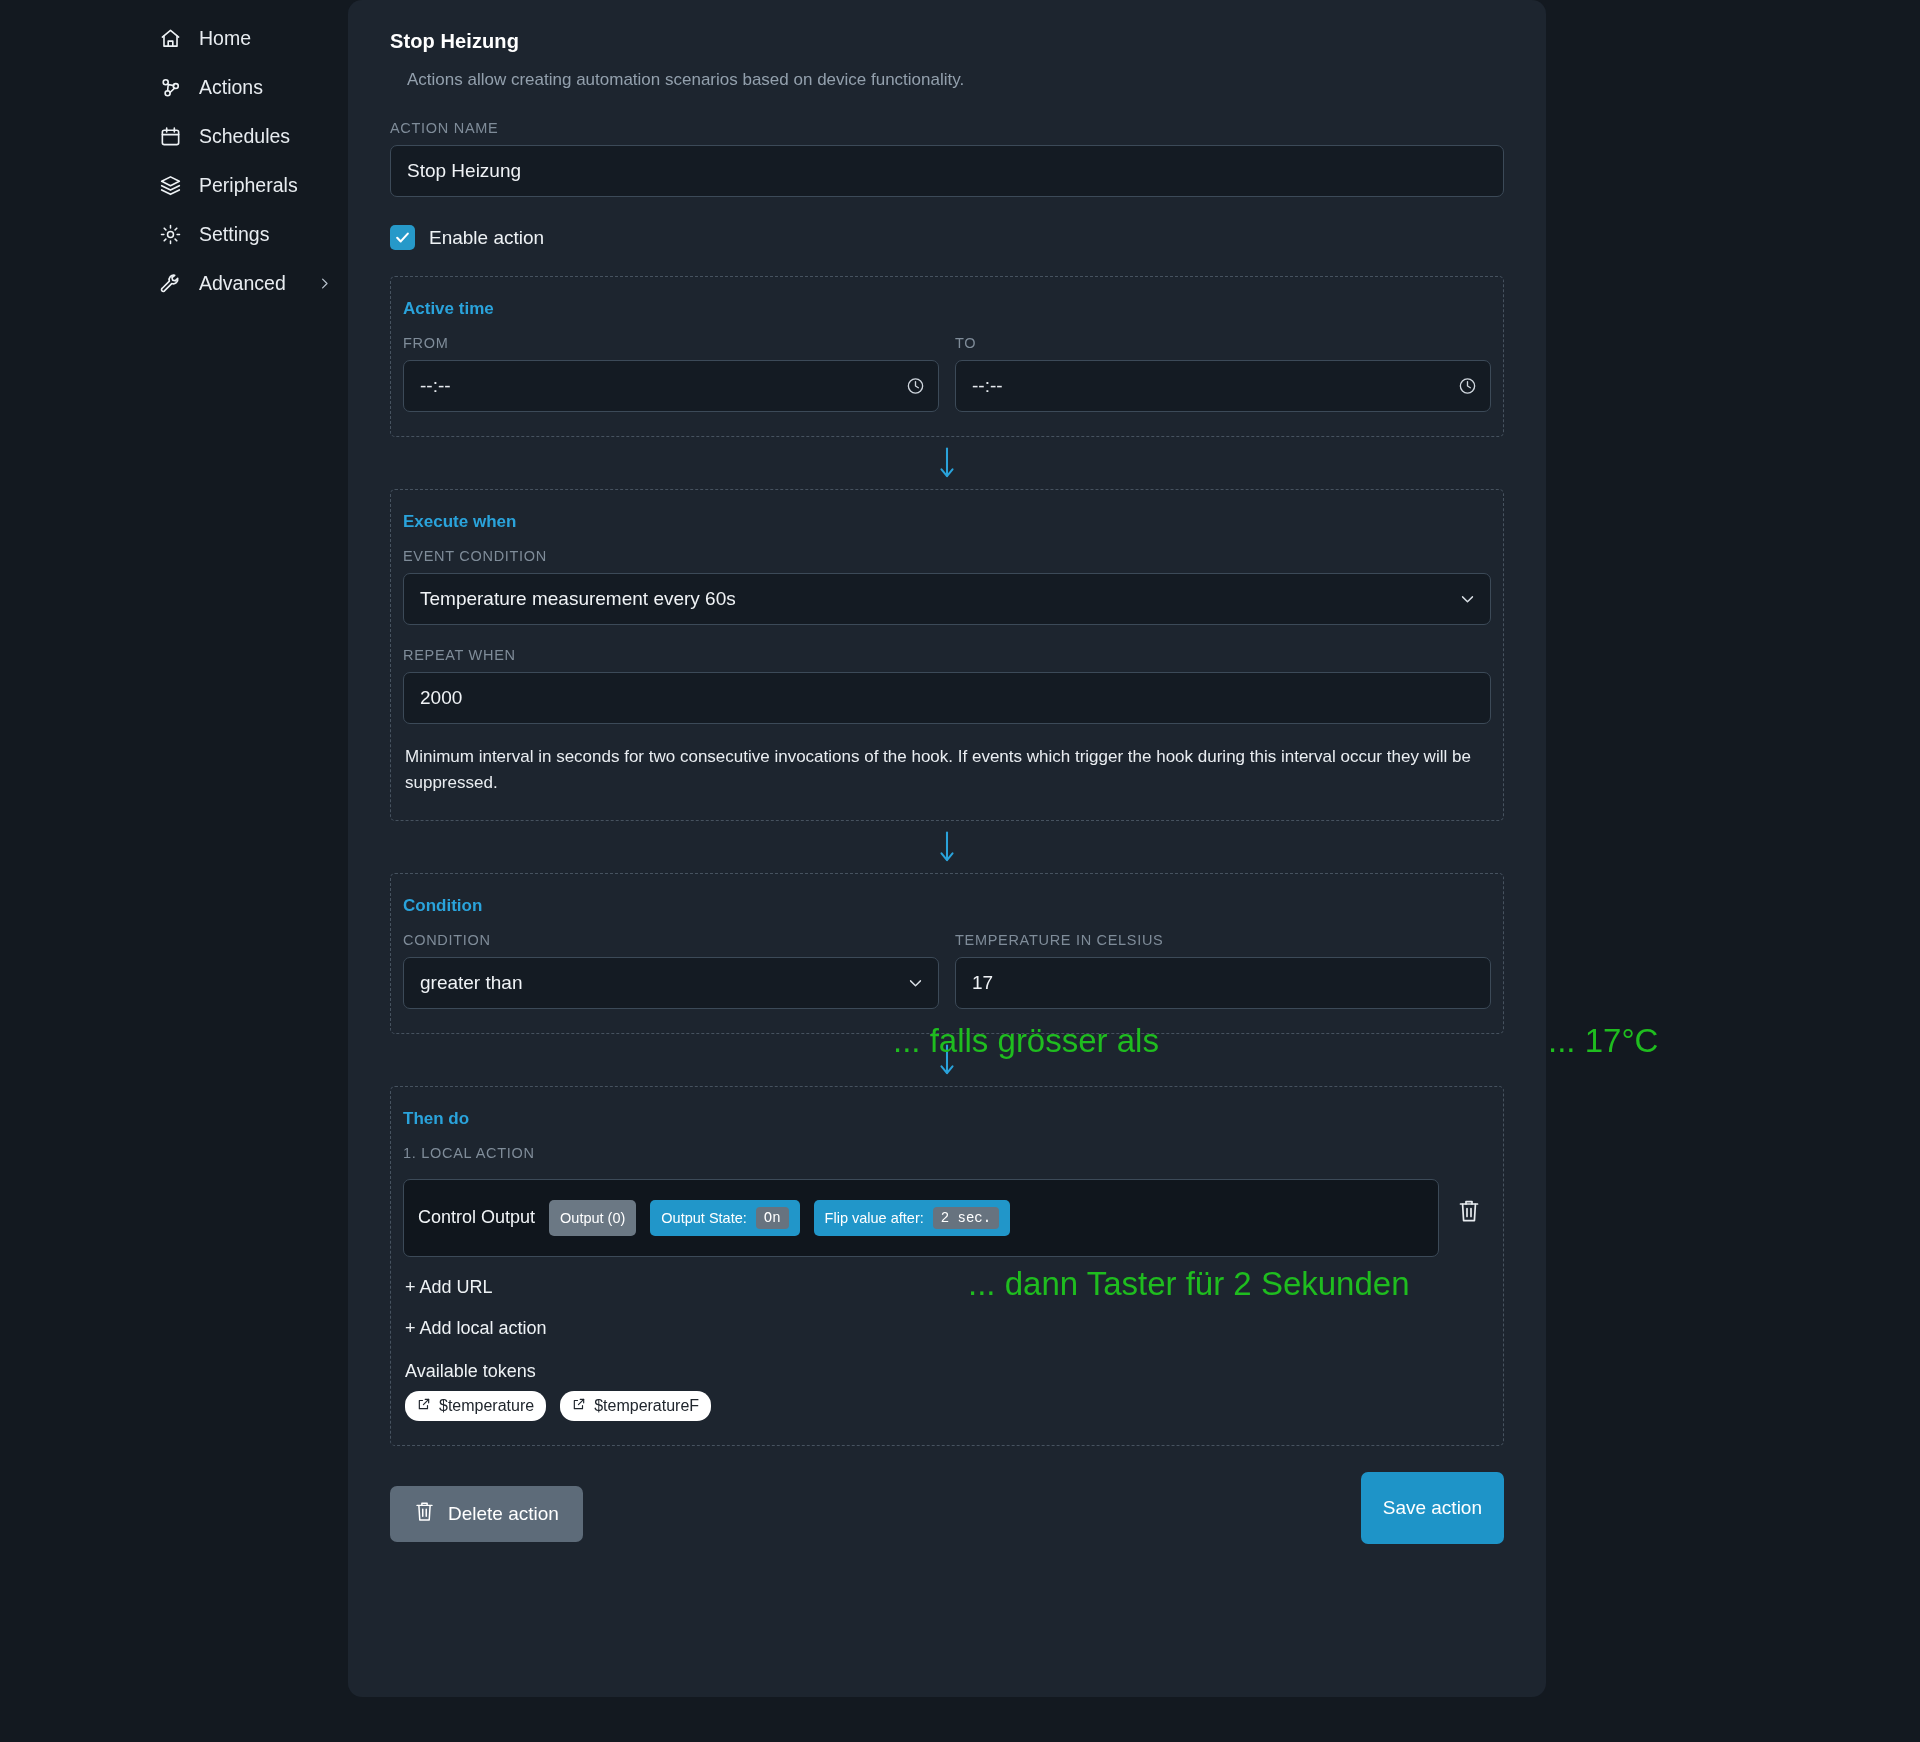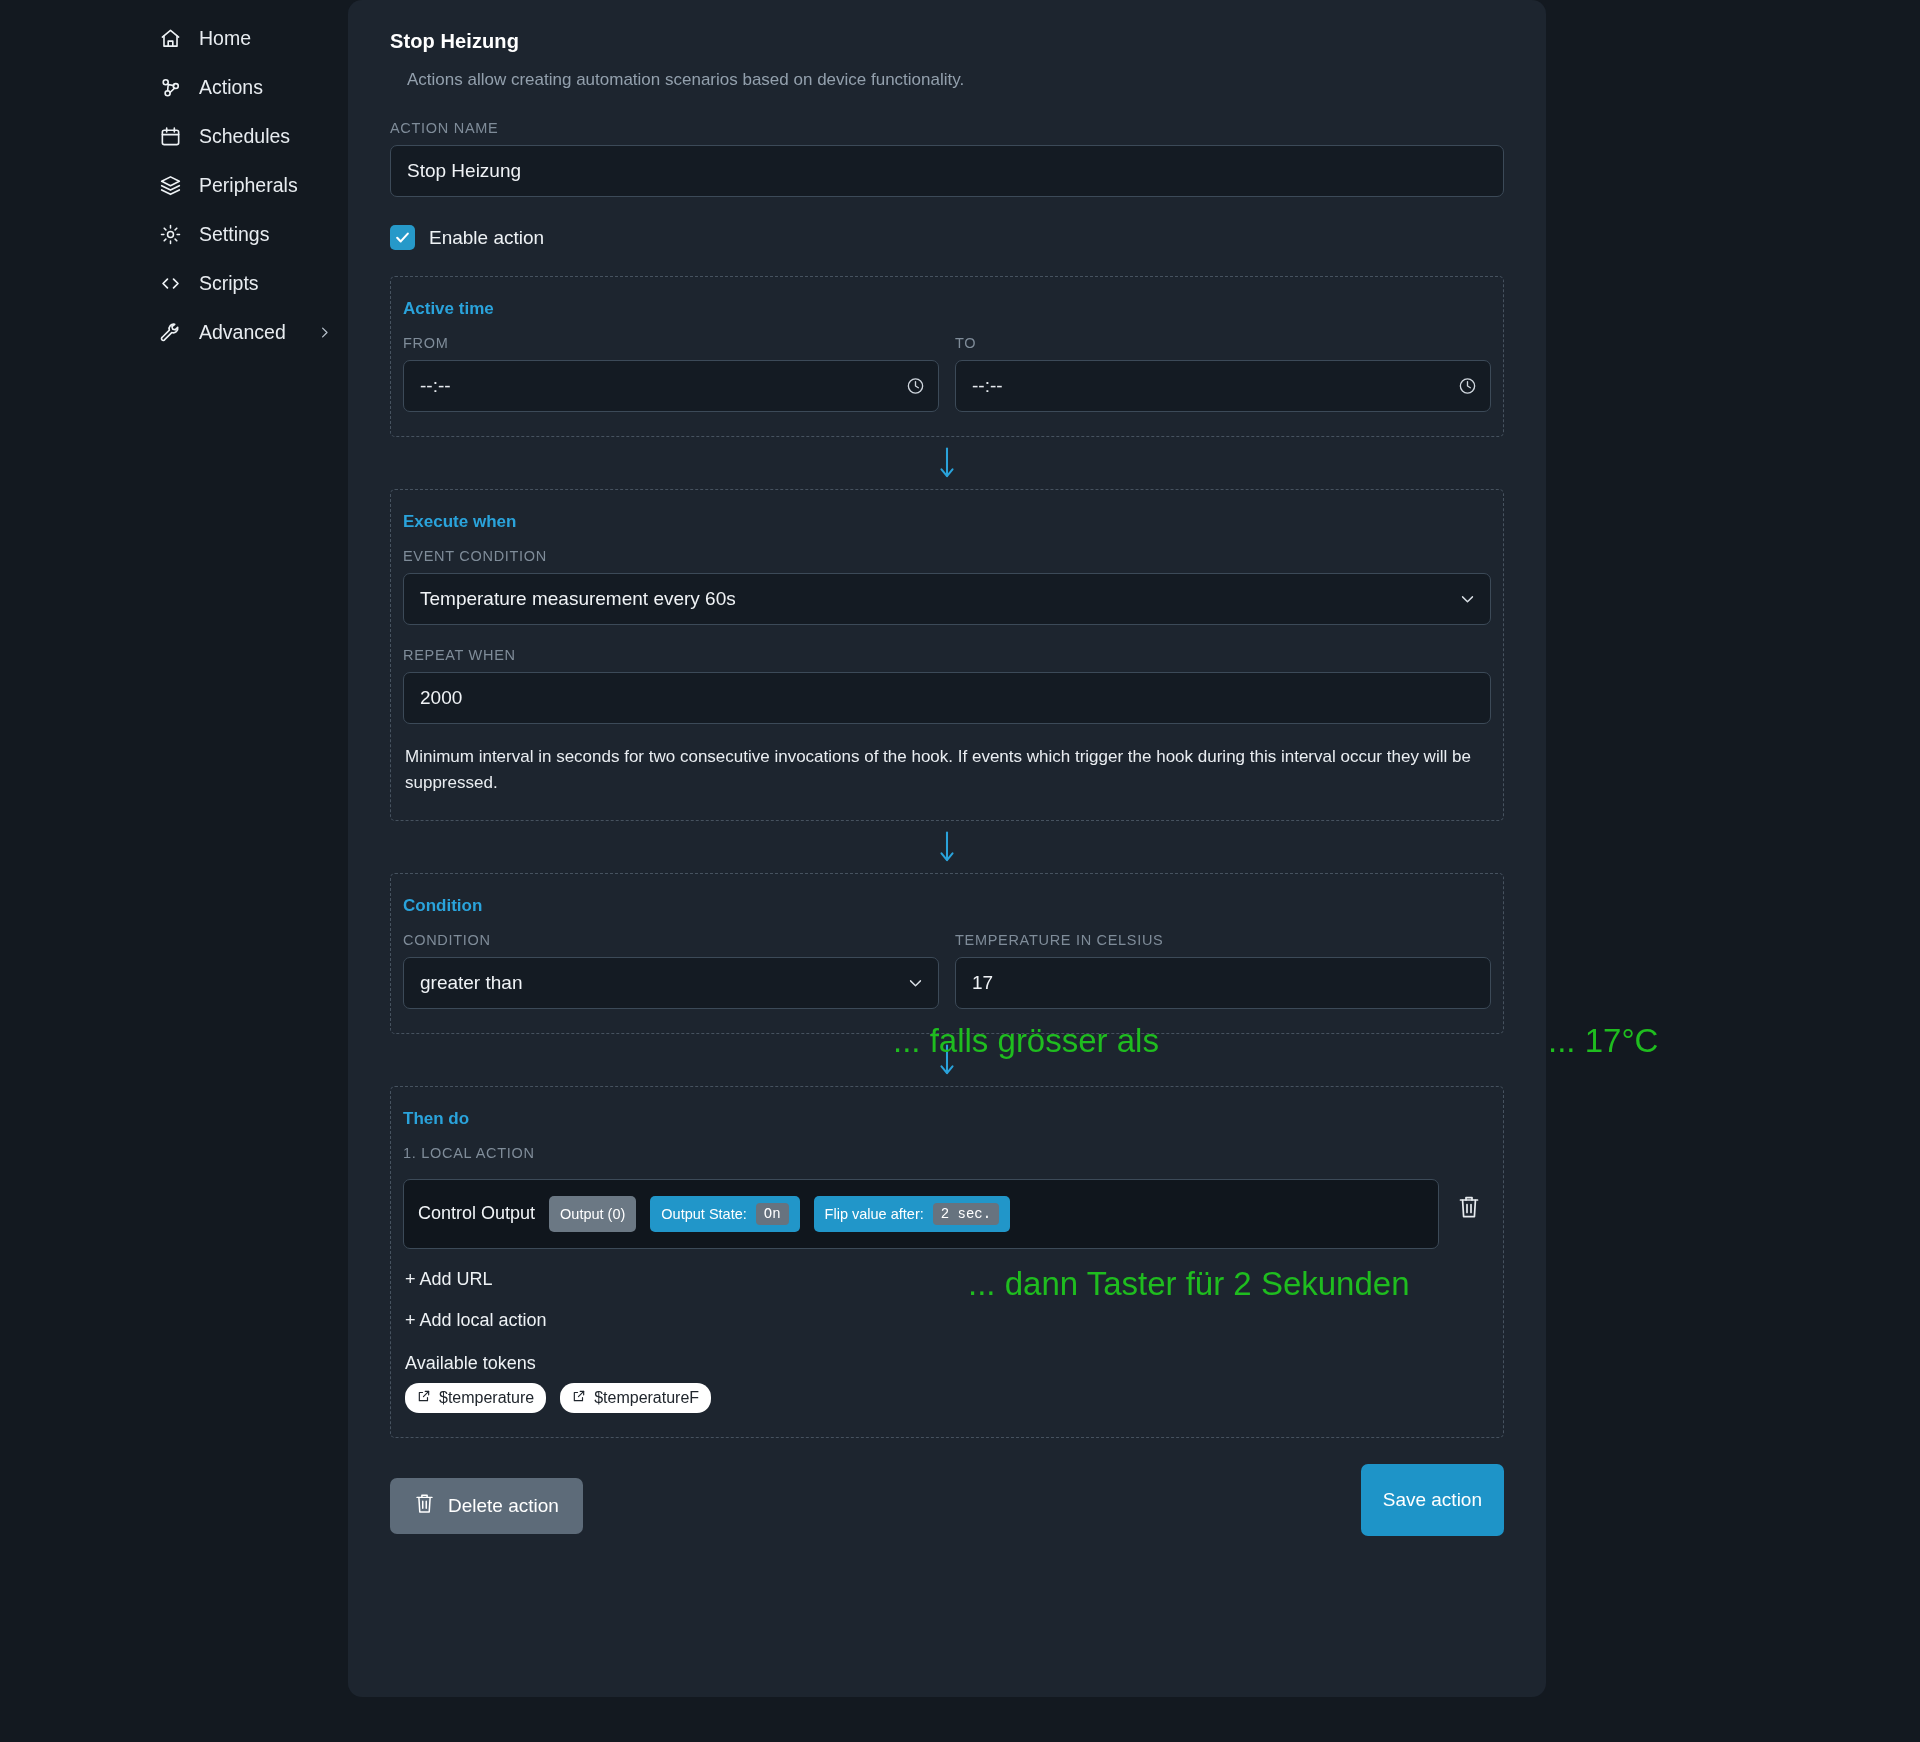--- a/index.html
+++ b/index.html
@@ -140,21 +140,21 @@
     line-height: 1.52;
     margin-top: 20px;
     padding: 0 2px;
   }
 
   .localaction-box {
     margin-top: 9px;
     background: #10161d;
     border: 1px solid #3c4a58;
     border-radius: 7px;
-    height: 70px;
+    height: 78px;
     display: flex;
     align-items: center;
     padding: 0 14px;
     gap: 10px;
     flex: 1;
   }
   .la-row { display: flex; align-items: center; gap: 14px; }
   .la-label { font-size: 18px; color: #f2f5f8; }
   .chip {
     display: inline-flex; align-items: center; gap: 9px;
@@ -289,28 +289,20 @@
     <div class="nav-item">
       <span class="ico">
         <svg viewBox="0 0 24 24" fill="none" stroke="#eef2f5" stroke-width="1.6" stroke-linecap="round" stroke-linejoin="round">
           <circle cx="12" cy="12" r="3.1"></circle>
           <path d="M12 2.6v2.5M12 18.9v2.5M21.4 12h-2.5M5.1 12H2.6M18.6 5.4l-1.8 1.8M7.2 16.8l-1.8 1.8M18.6 18.6l-1.8-1.8M7.2 7.2 5.4 5.4"></path>
         </svg>
       </span>
       <span>Settings</span>
     </div>
 
-    <div class="nav-item">
-      <span class="ico">
-        <svg viewBox="0 0 24 24" fill="none" stroke="#eef2f5" stroke-width="1.8" stroke-linecap="round" stroke-linejoin="round">
-          <path d="M8.8 7.5 4.2 12l4.6 4.5M15.2 7.5 19.8 12l-4.6 4.5"></path>
-        </svg>
-      </span>
-      <span>Scripts</span>
-    </div>
 
     <div class="nav-item">
       <span class="ico">
         <svg viewBox="0 0 24 24" fill="none" stroke="#eef2f5" stroke-width="1.7" stroke-linecap="round" stroke-linejoin="round">
           <path d="M16.4 3.4a4.8 4.8 0 0 0-5.6 6.2L3.4 17a1.8 1.8 0 1 0 2.5 2.5l7.4-7.4a4.8 4.8 0 0 0 6.2-5.6l-2.7 2.7-2.6-.7-.7-2.6z"></path>
         </svg>
       </span>
       <span>Advanced</span>
       <span class="chev">
         <svg viewBox="0 0 24 24" fill="none" stroke="#b7c1cb" stroke-width="2" stroke-linecap="round" stroke-linejoin="round">

